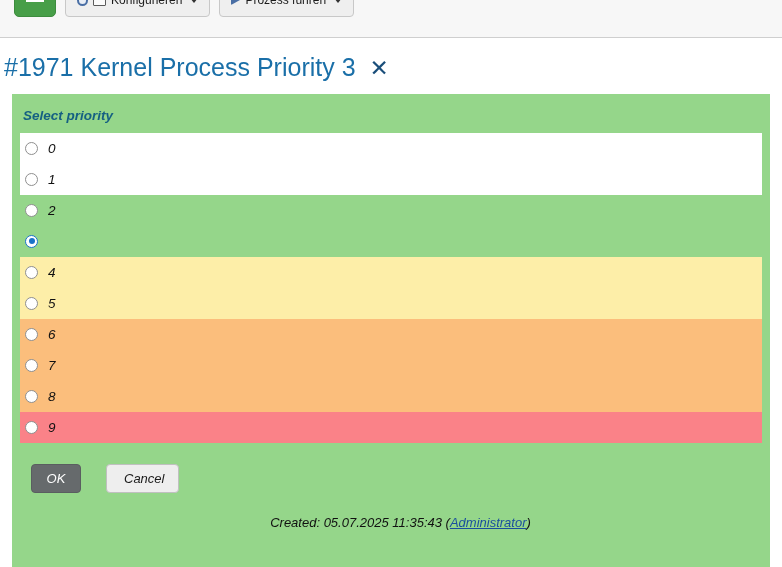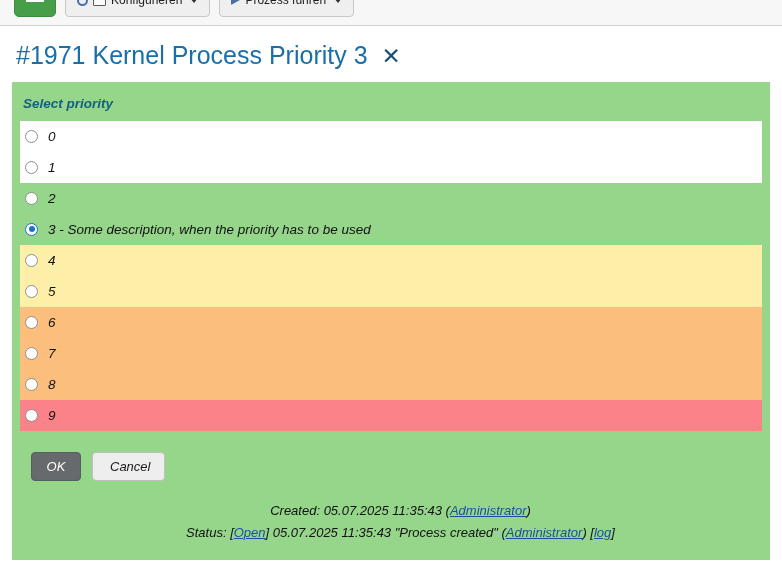--- a/index.html
+++ b/index.html
@@ -8,21 +8,21 @@
     margin: 0; padding: 0;
     width: 782px; height: 567px;
     background: #ffffff;
     font-family: "Liberation Sans", sans-serif;
     overflow: hidden;
   }
 
   
   .toolbar {
     position: relative;
-    height: 26px;
+    height: 38px;
     background: #f7f7f7;
     border-bottom: 1px solid #cfcfcf;
     overflow: hidden;
   }
   .toolbar-inner {
     position: absolute;
     left: 0; top: -22px;
     height: 44px;
     display: flex;
     align-items: center;
@@ -76,21 +76,21 @@
     border-right: 4px solid transparent;
     border-top: 5px solid #333;
     margin-left: 3px;
   }
 
   
   .title-row {
     display: flex;
     align-items: center;
     gap: 14px;
-    padding: 16px 0 12px 16px;
+    padding: 16px 0 12px 4px;
   }
   .page-title {
     font-size: 25px;
     color: #1a6fa8;
     font-weight: normal;
     line-height: 1.1;
     white-space: nowrap;
   }
   .close-x {
     font-size: 23px;
@@ -156,21 +156,21 @@
   }
   .opt-label {
     font-size: 13.5px;
     color: #111111;
     white-space: nowrap;
   }
 
   
   .btn-row {
     display: flex;
-    gap: 11px;
+    gap: 25px;
     padding: 21px 0 0 19px;
   }
   .btn {
     font-family: "Liberation Sans", sans-serif;
     font-size: 13px;
     border-radius: 4px;
     cursor: pointer;
     padding: 0 14px;
     height: 29px;
     line-height: 27px;
@@ -245,21 +245,20 @@
           <span class="opt-label">1</span>
         </div>
       </div>
       <div class="group green">
         <div class="opt-row">
           <span class="radio"></span>
           <span class="opt-label">2</span>
         </div>
         <div class="opt-row">
           <span class="radio checked"></span>
-          <span class="opt-label">3 - Some description, when the priority has to be used</span>
         </div>
       </div>
       <div class="group yellow">
         <div class="opt-row">
           <span class="radio"></span>
           <span class="opt-label">4</span>
         </div>
         <div class="opt-row">
           <span class="radio"></span>
           <span class="opt-label">5</span>
@@ -289,17 +288,14 @@
 
   <div class="btn-row">
     <div class="btn btn-ok">OK</div>
     <div class="btn btn-cancel">Cancel</div>
   </div>
 
   <div class="meta">
     <div class="meta-line">
       <span>Created: 05.07.2025 11:35:43 (</span><a>Administrator</a><span>)</span>
     </div>
-    <div class="meta-line">
-      <span>Status: [</span><a>Open</a><span>] 05.07.2025 11:35:43 "Process created" (</span><a>Administrator</a><span>) [</span><a>log</a><span>]</span>
-    </div>
   </div>
 </div>
 
 </body></html>

